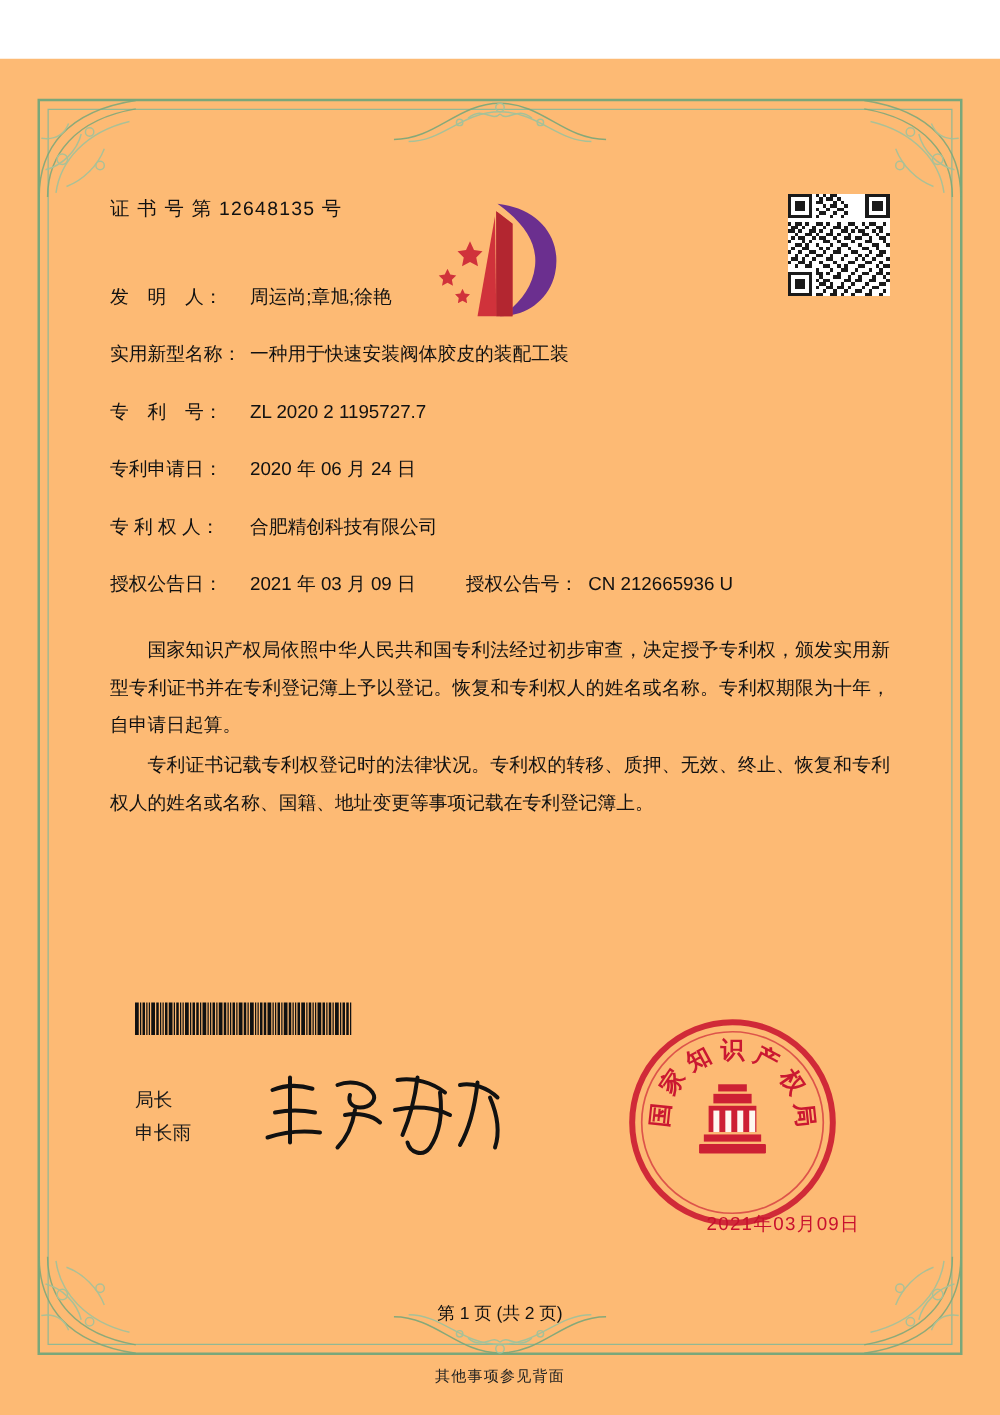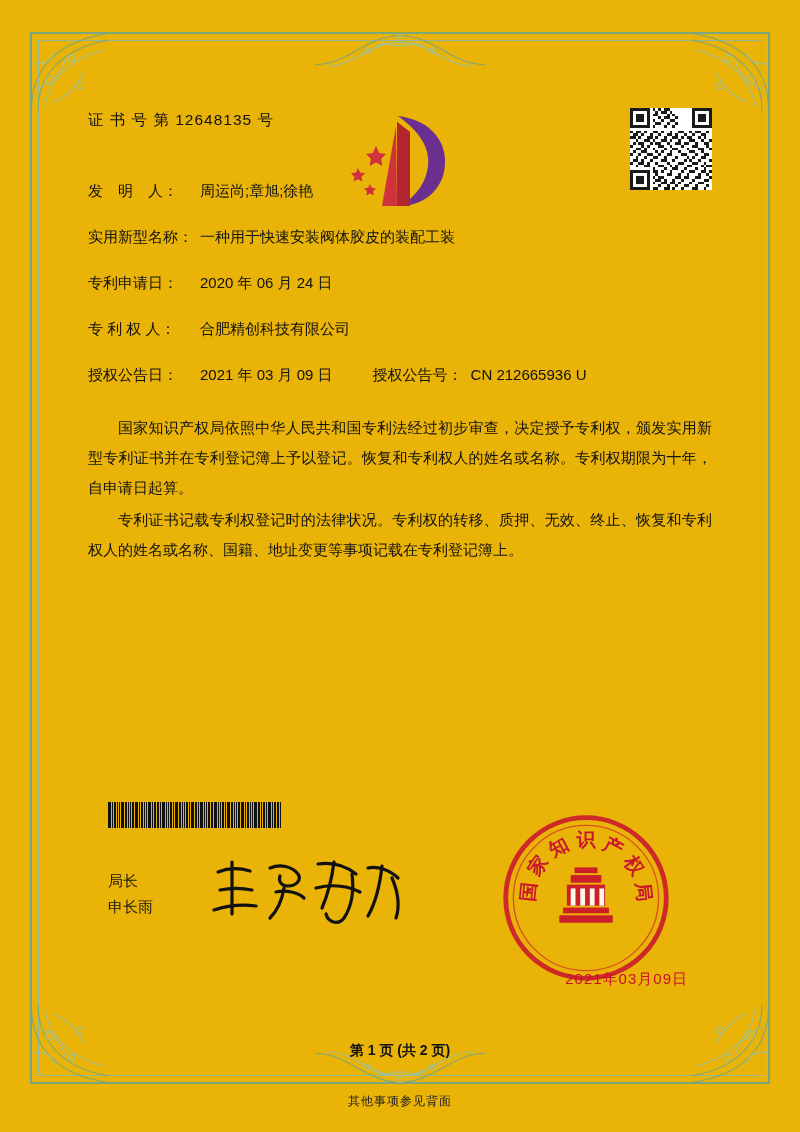--- a/index.html
+++ b/index.html
@@ -12,21 +12,22 @@
     height: 1132px;
     font-family: "Liberation Serif", "DejaVu Serif", serif;
     color: #1a1a1a;
     position: relative;
     overflow: hidden;
   }
 
   .page {
     position: absolute;
     inset: 0;
-    background: #eab308;
+    background: #fdba74;
+    margin-top: 47px;
   }
 
   
   .border-outer {
     position: absolute;
     left: 30px;
     top: 32px;
     right: 30px;
     bottom: 48px;
     border: 2px solid #7aa77a;
@@ -212,21 +213,20 @@
 
   .page-num {
     position: absolute;
     left: 0;
     right: 0;
     bottom: 72px;
     text-align: center;
     font-size: 14px;
     font-family: "Liberation Sans", sans-serif;
     color: #111;
-    font-weight: bold;
   }
   .footer-note {
     position: absolute;
     left: 0;
     right: 0;
     bottom: 22px;
     text-align: center;
     font-size: 12px;
     font-family: "Liberation Sans", sans-serif;
     color: #222;
@@ -542,20 +542,24 @@
       <div class="field-row">
         <div class="field-label">发　明　人：</div>
         <div class="field-value">周运尚;章旭;徐艳</div>
       </div>
 
       <div class="field-row">
         <div class="field-label">实用新型名称：</div>
         <div class="field-value">一种用于快速安装阀体胶皮的装配工装</div>
       </div>
 
+      <div class="field-row">
+        <div class="field-label">专　利　号：</div>
+        <div class="field-value">ZL 2020 2 1195727.7</div>
+      </div>
 
       <div class="field-row">
         <div class="field-label">专利申请日：</div>
         <div class="field-value">2020 年 06 月 24 日</div>
       </div>
 
       <div class="field-row">
         <div class="field-label">专 利 权 人：</div>
         <div class="field-value">合肥精创科技有限公司</div>
       </div>

